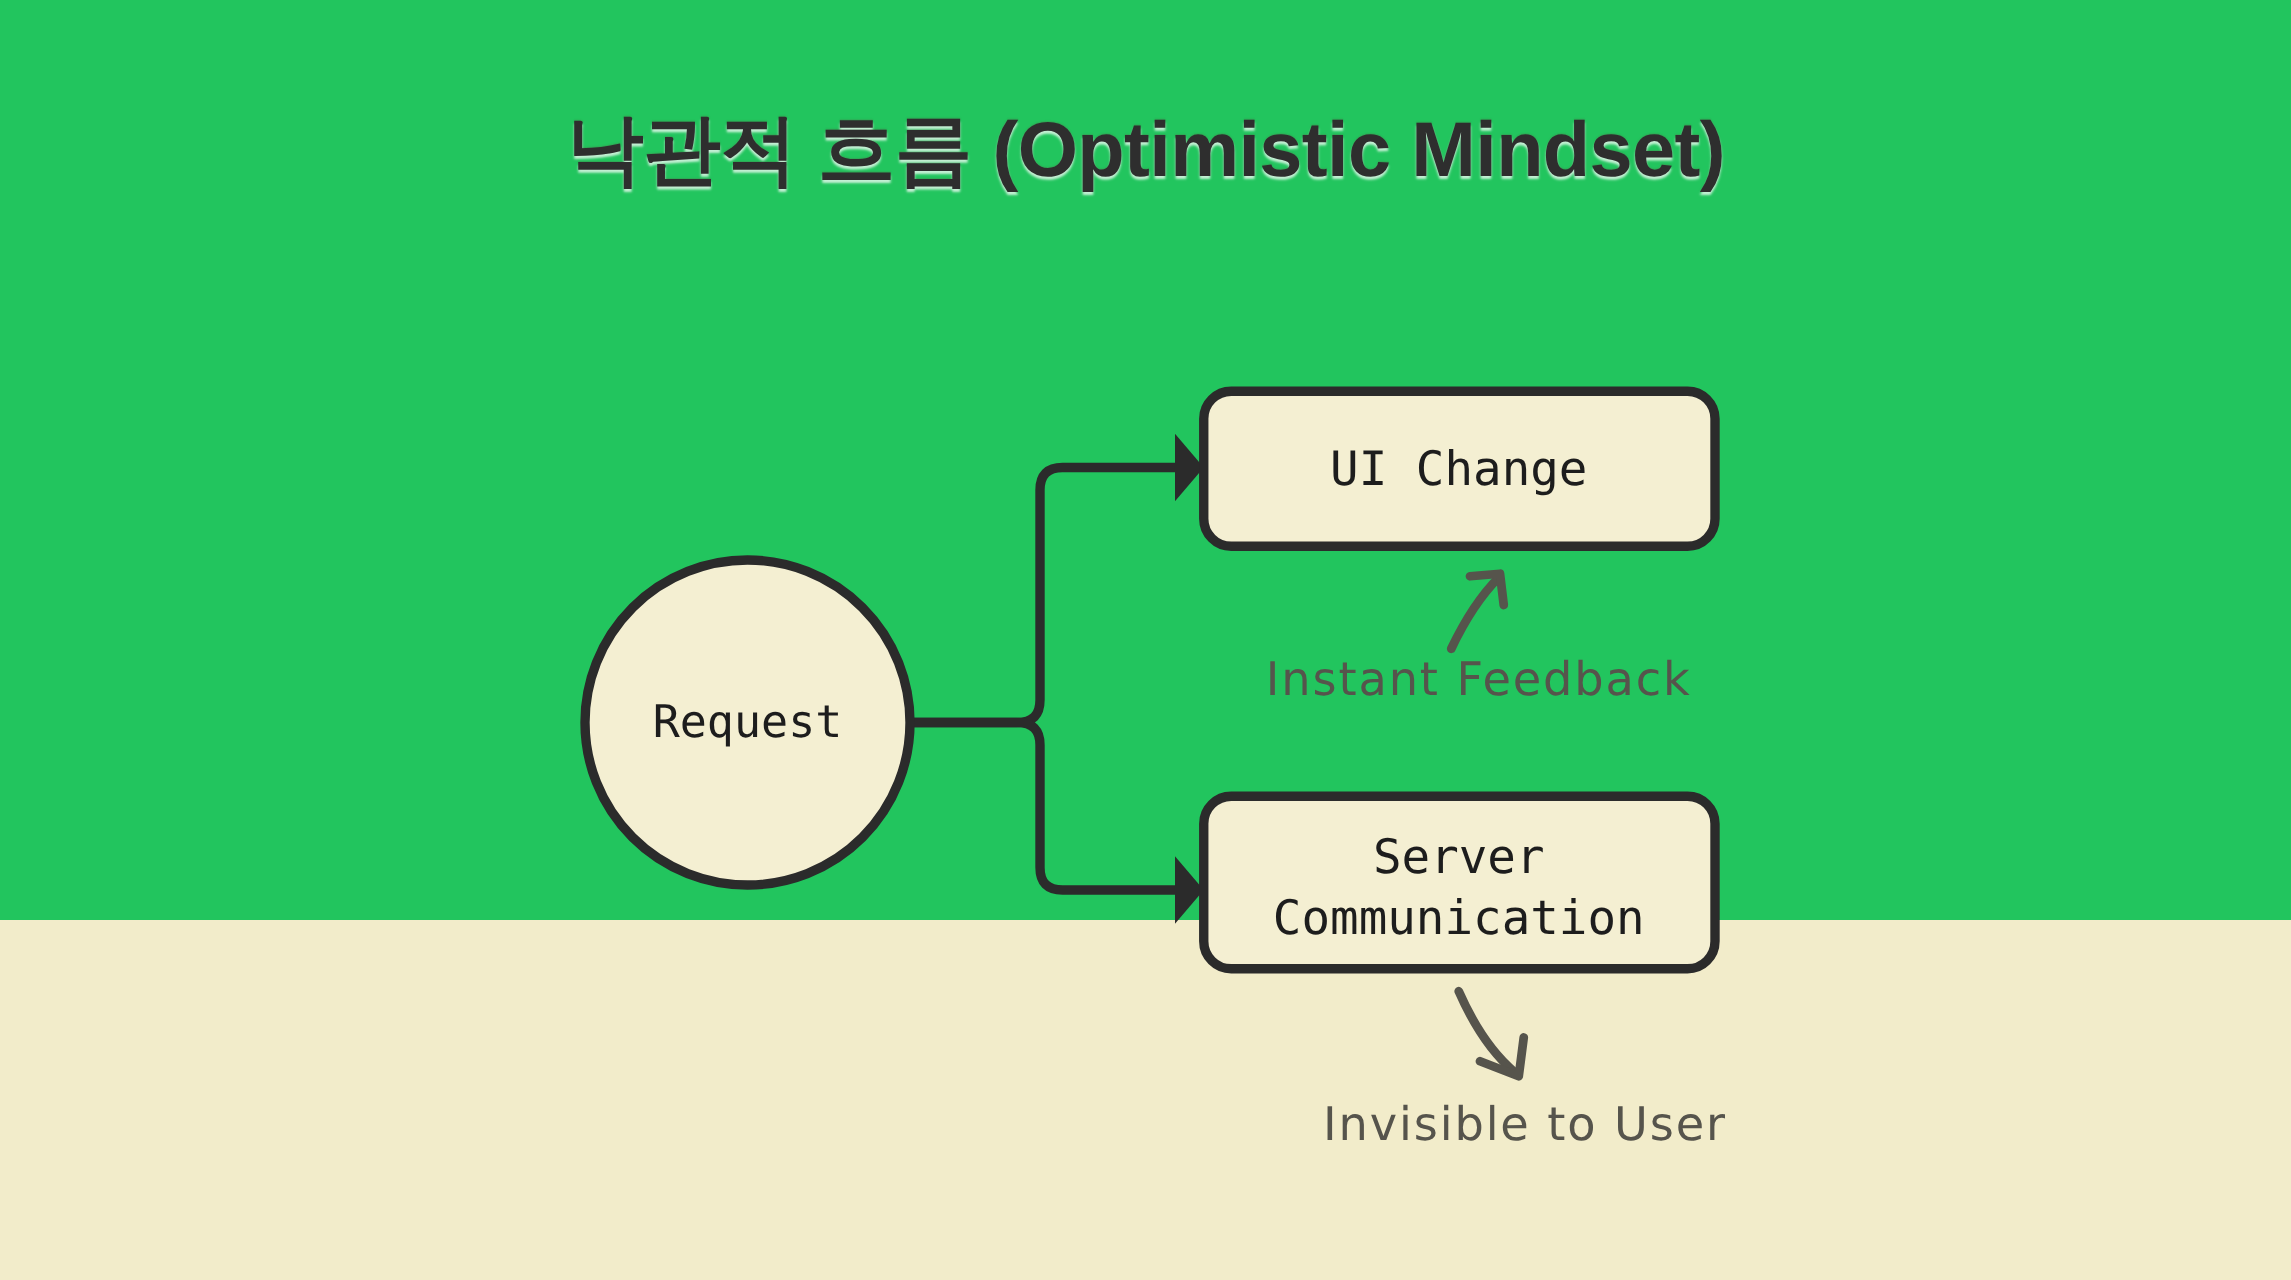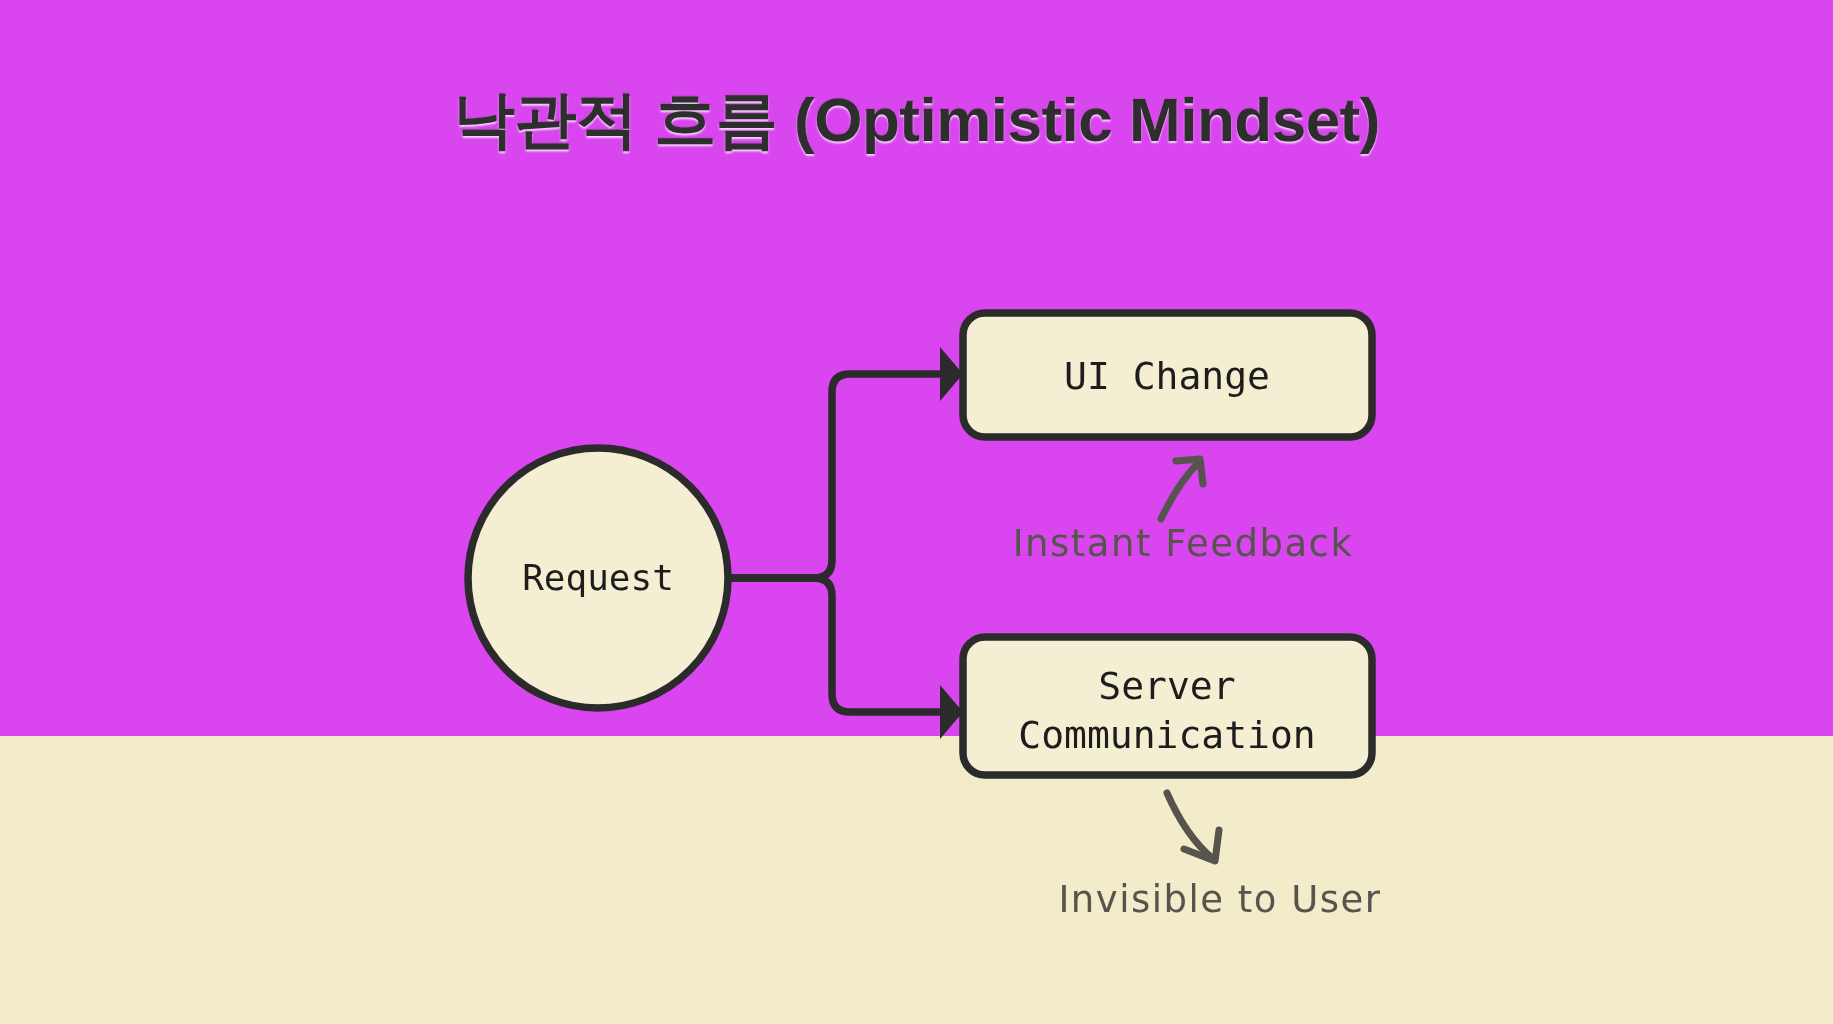--- a/index.html
+++ b/index.html
@@ -11,21 +11,21 @@
   body {
     width: 1833px;
     height: 1024px;
     overflow: hidden;
     font-family: "Liberation Sans", sans-serif;
   }
   #slide {
     position: relative;
     width: 1833px;
     height: 736px;
-    background: #d946ef;
+    background: #22c55e;
   }
   
   #title {
     position: absolute;
     left: 0;
     top: 78px;
     width: 1833px;
     text-align: center;
     font-family: "Liberation Sans", sans-serif;
     font-weight: bold;

